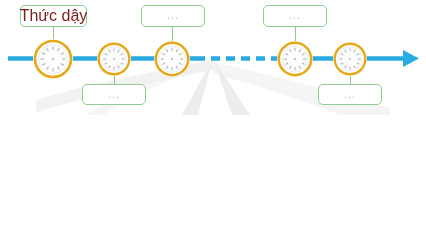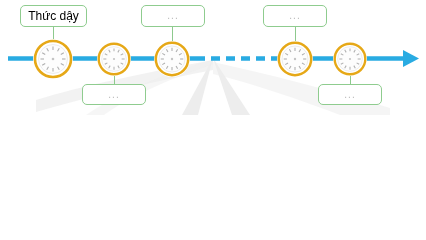--- a/index.html
+++ b/index.html
@@ -67,22 +67,22 @@
     font-size: 11px;
     line-height: 1;
     white-space: nowrap;
   }
   .label-box.dots {
     color: #b9b9b9;
     font-size: 10px;
     letter-spacing: 1px;
   }
   .label-box.named {
-    font-size: 12px;
-    color: #000000;
+    font-size: 16px;
+    color: #7f1d1d;
   }
 </style>
 </head>
 <body>
 
 <div id="canvas">
 
   <svg class="watermark" viewBox="0 0 426 115" xmlns="http://www.w3.org/2000/svg">
     <g fill="#ededed">
       <path d="M213 58 L250 115 L232 115 Z"></path>

